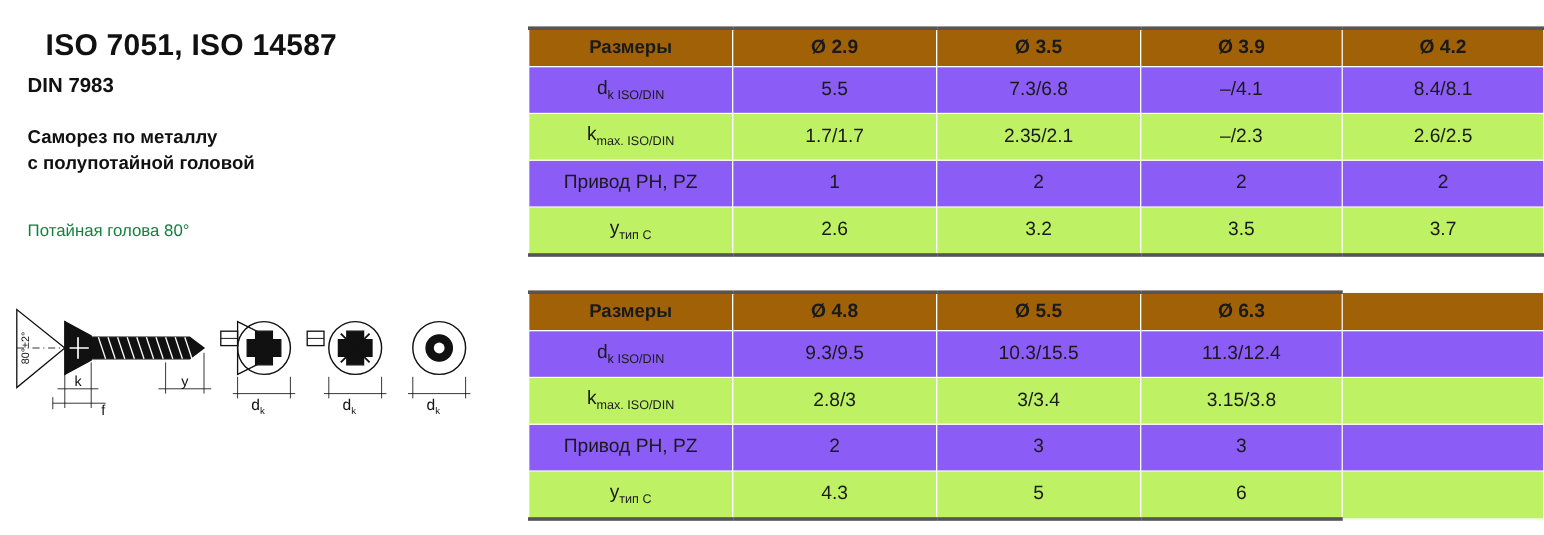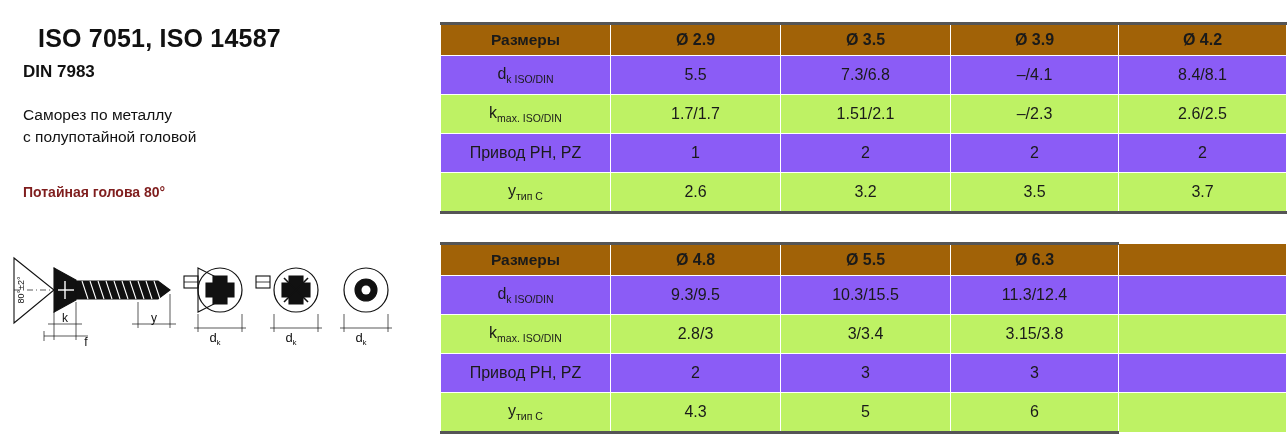--- a/index.html
+++ b/index.html
@@ -46,31 +46,31 @@
     font-size: 17px;
     font-weight: bold;
     color: #111;
     white-space: nowrap;
   }
   .desc {
     position: absolute;
     left: 23px;
     top: 104px;
     font-size: 15.5px;
-    font-weight: normal;
+    font-weight: bold;
     line-height: 1.45;
     color: #111;
   }
   .note {
     position: absolute;
     left: 23px;
     top: 184px;
     font-size: 14px;
-    font-weight: bold;
-    color: #7f1d1d;
+    font-weight: normal;
+    color: #15803d;
     white-space: nowrap;
   }
 
   
   .drawing {
     position: absolute;
     left: 8px;
     top: 228px;
     width: 420px;
     height: 125px;
@@ -238,21 +238,21 @@
         <tr class="rowA">
           <td class="label"><span>d</span><span class="sub">k ISO/DIN</span></td>
           <td>5.5</td>
           <td>7.3/6.8</td>
           <td>–/4.1</td>
           <td>8.4/8.1</td>
         </tr>
         <tr class="rowB">
           <td class="label"><span>k</span><span class="sub">max. ISO/DIN</span></td>
           <td>1.7/1.7</td>
-          <td>1.51/2.1</td>
+          <td>2.35/2.1</td>
           <td>–/2.3</td>
           <td>2.6/2.5</td>
         </tr>
         <tr class="rowA">
           <td class="label small-label">Привод PH, PZ</td>
           <td>1</td>
           <td>2</td>
           <td>2</td>
           <td>2</td>
         </tr>

